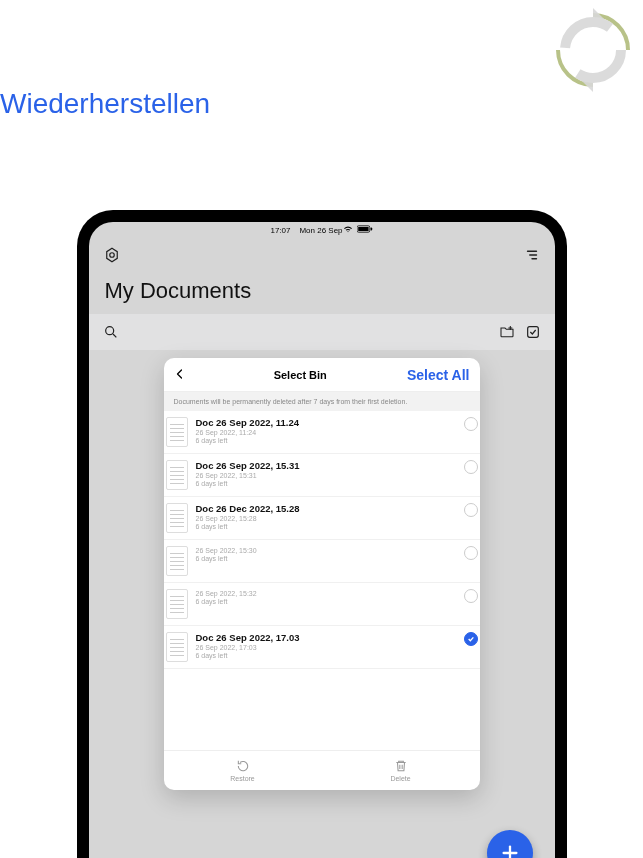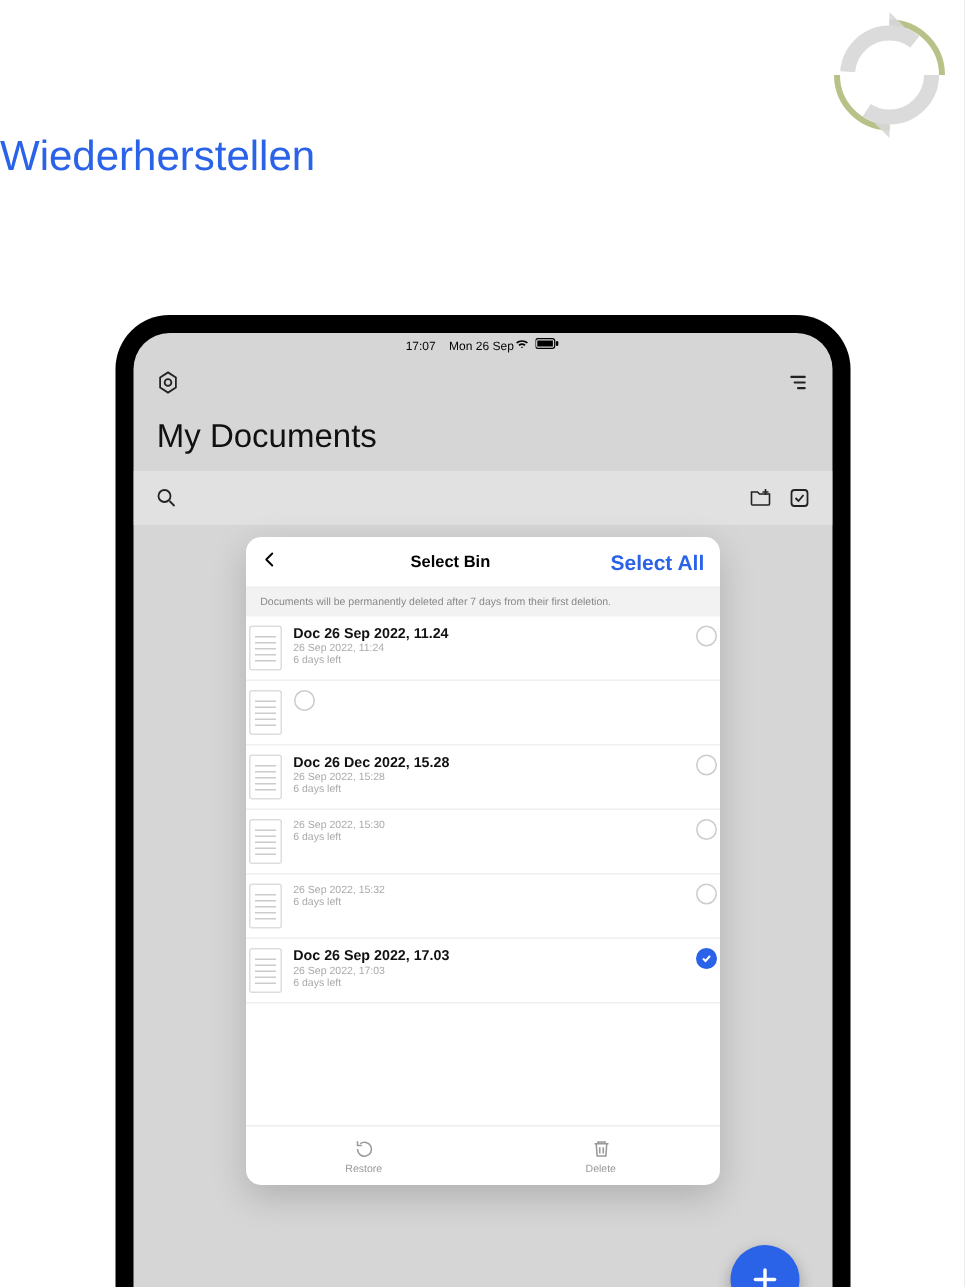--- a/index.html
+++ b/index.html
@@ -329,20 +329,25 @@
           <div class="doc-meta">
             <div class="doc-name">Doc 26 Sep 2022, 11.24</div>
             <div class="doc-date">26 Sep 2022, 11:24</div>
             <div class="doc-days">6 days left</div>
           </div>
           <div class="doc-check"></div>
         </div>
 
         <div class="doc-row">
           <div class="doc-thumb"></div>
+          <div class="doc-meta">
+            <div class="doc-name">Doc 26 Sep 2022, 15.31</div>
+            <div class="doc-date">26 Sep 2022, 15:31</div>
+            <div class="doc-days">6 days left</div>
+          </div>
           <div class="doc-check"></div>
         </div>
 
         <div class="doc-row">
           <div class="doc-thumb"></div>
           <div class="doc-meta">
             <div class="doc-name">Doc 26 Dec 2022, 15.28</div>
             <div class="doc-date">26 Sep 2022, 15:28</div>
             <div class="doc-days">6 days left</div>
           </div>

